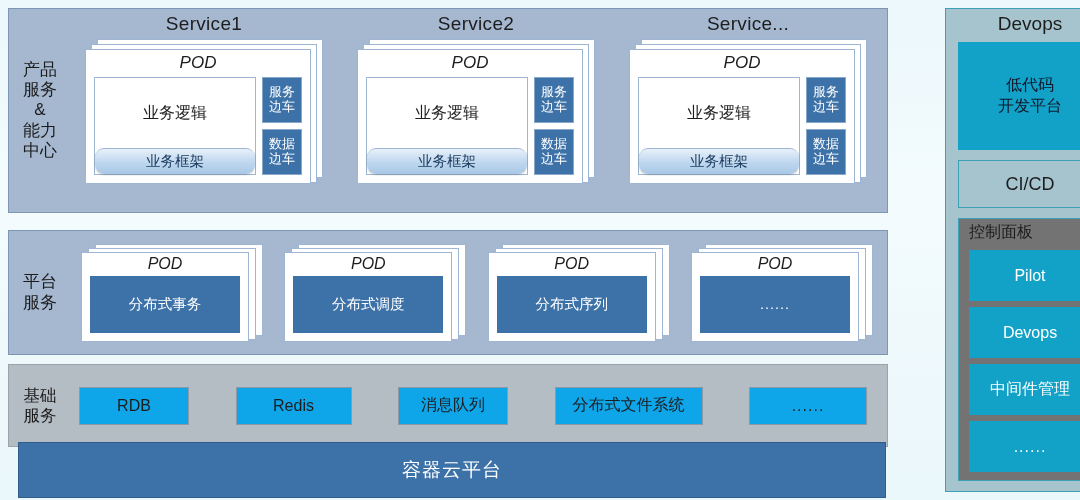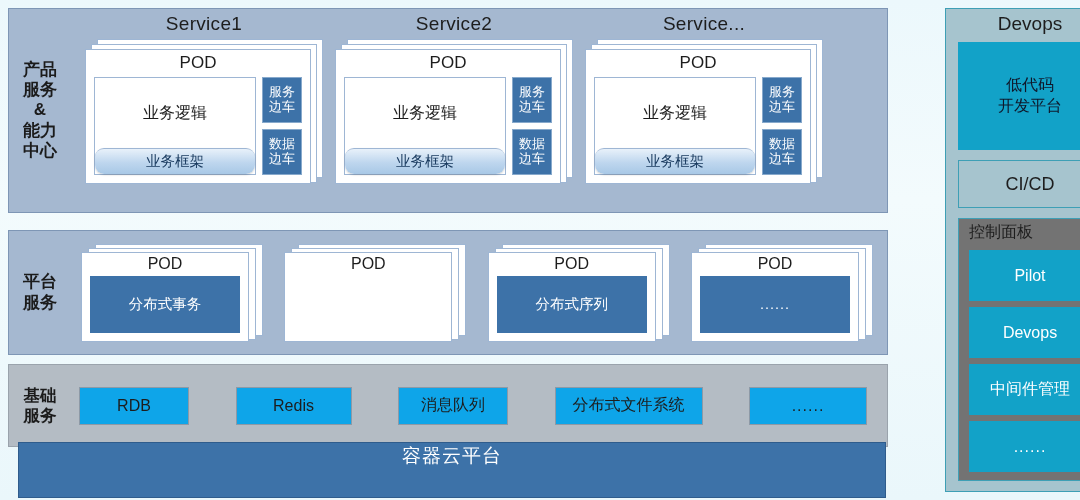--- a/index.html
+++ b/index.html
@@ -56,56 +56,56 @@
   .row-container {
     position: absolute;
     left: 10px;
     top: 434px;
     width: 868px;
     height: 56px;
     box-sizing: border-box;
     background: #3d72a8;
     border: 1px solid #2f5c8c;
     display: flex;
+    align-items: center;
     justify-content: center;
   }
   .row-container .ct-label {
     color: #ffffff;
     font-size: 19px;
     letter-spacing: 1px;
   }
 
   
   .row-label {
     flex: 0 0 62px;
     display: flex;
     flex-direction: column;
     align-items: center;
     justify-content: center;
     color: #1b1b1b;
     font-size: 17px;
     line-height: 1.18;
     text-align: center;
     user-select: none;
-    font-weight: bold;
   }
   .row-label span { display: block; white-space: nowrap; }
   .row-label.small { font-size: 16.5px; }
 
   .row-body {
     flex: 1 1 auto;
     position: relative;
     display: flex;
   }
 
   
   .svc-wrap {
     display: flex;
     align-items: flex-start;
-    justify-content: flex-start;
+    justify-content: space-between;
     width: 100%;
     padding: 4px 14px 0 8px;
     box-sizing: border-box;
   }
   .service {
     width: 250px;
     display: flex;
     flex-direction: column;
     align-items: center;
   }
@@ -142,20 +142,21 @@
     box-sizing: border-box;
     display: flex;
     flex-direction: column;
     align-items: center;
     padding-top: 3px;
   }
   .pod-title {
     font-size: 17px;
     color: #1d1d1d;
     margin-bottom: 4px;
+    font-style: italic;
   }
   .pod-inner {
     display: flex;
     align-items: stretch;
     gap: 6px;
     padding: 0 8px 8px 8px;
     box-sizing: border-box;
     width: 100%;
     flex: 1 1 auto;
   }
@@ -475,20 +476,21 @@
               <div class="pod-title">POD</div>
               <div class="plat-fill">分布式事务</div>
             </div>
           </div>
 
           <div class="plat-stack">
             <div class="ghost g1"></div>
             <div class="ghost g2"></div>
             <div class="plat-card">
               <div class="pod-title">POD</div>
+              <div class="plat-fill">分布式调度</div>
             </div>
           </div>
 
           <div class="plat-stack">
             <div class="ghost g1"></div>
             <div class="ghost g2"></div>
             <div class="plat-card">
               <div class="pod-title">POD</div>
               <div class="plat-fill">分布式序列</div>
             </div>

